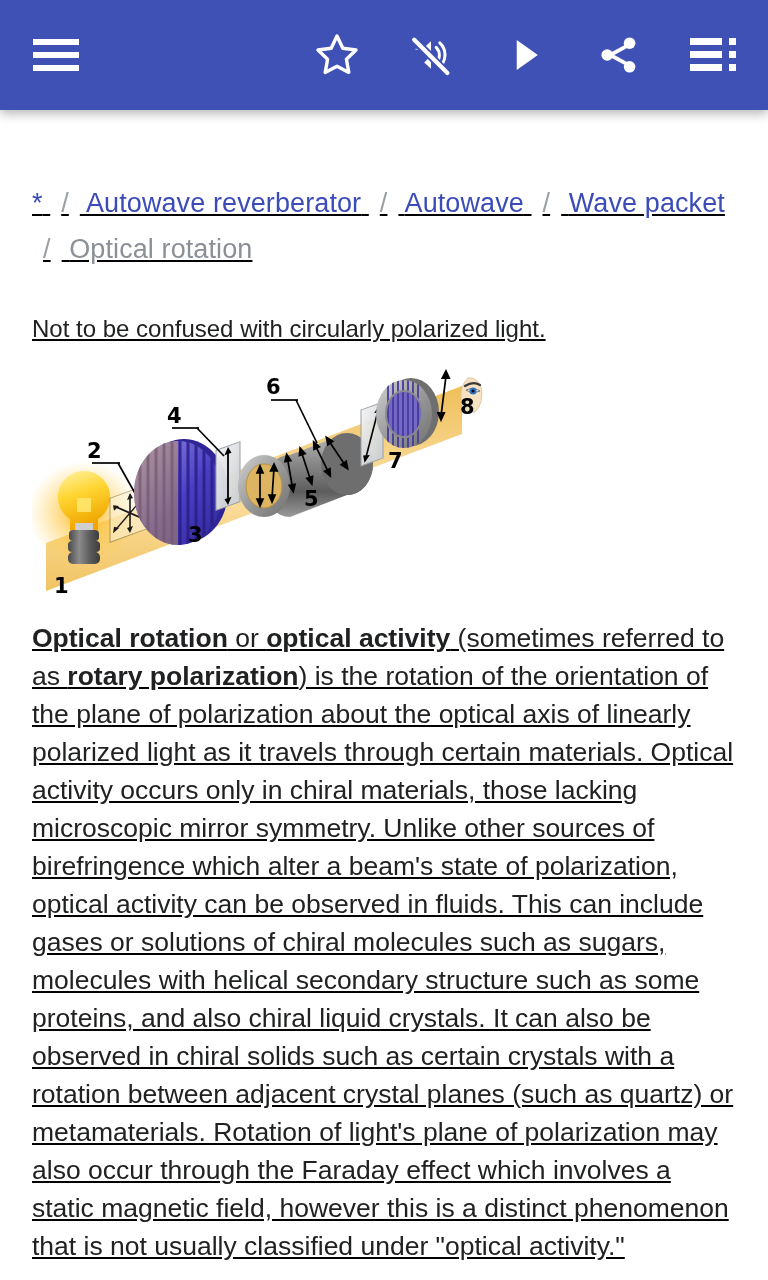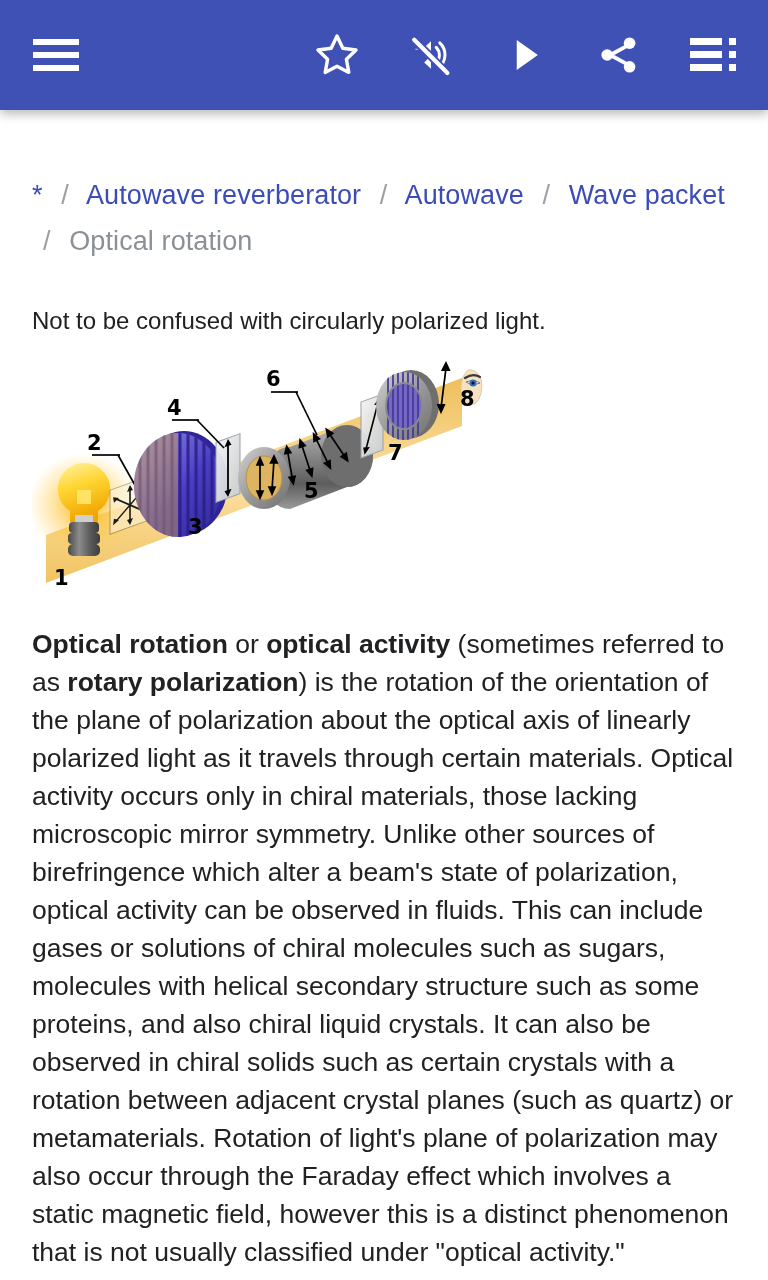--- a/index.html
+++ b/index.html
@@ -39,22 +39,23 @@
   #spacer      { flex: 1 1 auto; }
   #actions     { display: flex; align-items: center; margin-right: 22px; }
   #actions .toolbar-btn { margin-left: 28px; }
 
   
   #content {
     position: relative;
     width: 768px;
     height: 1170px;
     background: #ffffff;
-    padding: 0 32px;
+    padding: 8px 32px;
     overflow: hidden;
+    text-decoration: underline;
   }
 
   
   #breadcrumb {
     padding-top: 62px;
     font-size: 27px;
     line-height: 46px;
     color: #54595d;
     letter-spacing: .1px;
   }
@@ -86,21 +87,21 @@
     margin-top: 12px;
     margin-left: 0px;
     width: 470px;
     height: 245px;
     position: relative;
   }
   #figure svg { display: block; }
 
   
   #lead {
-    margin-top: 30px;
+    margin-top: 16px;
     font-size: 26.5px;
     line-height: 38px;
     color: #202122;
     text-align: left;
   }
   #lead b { font-weight: 700; }
 </style>
 </head>
 <body>
 

